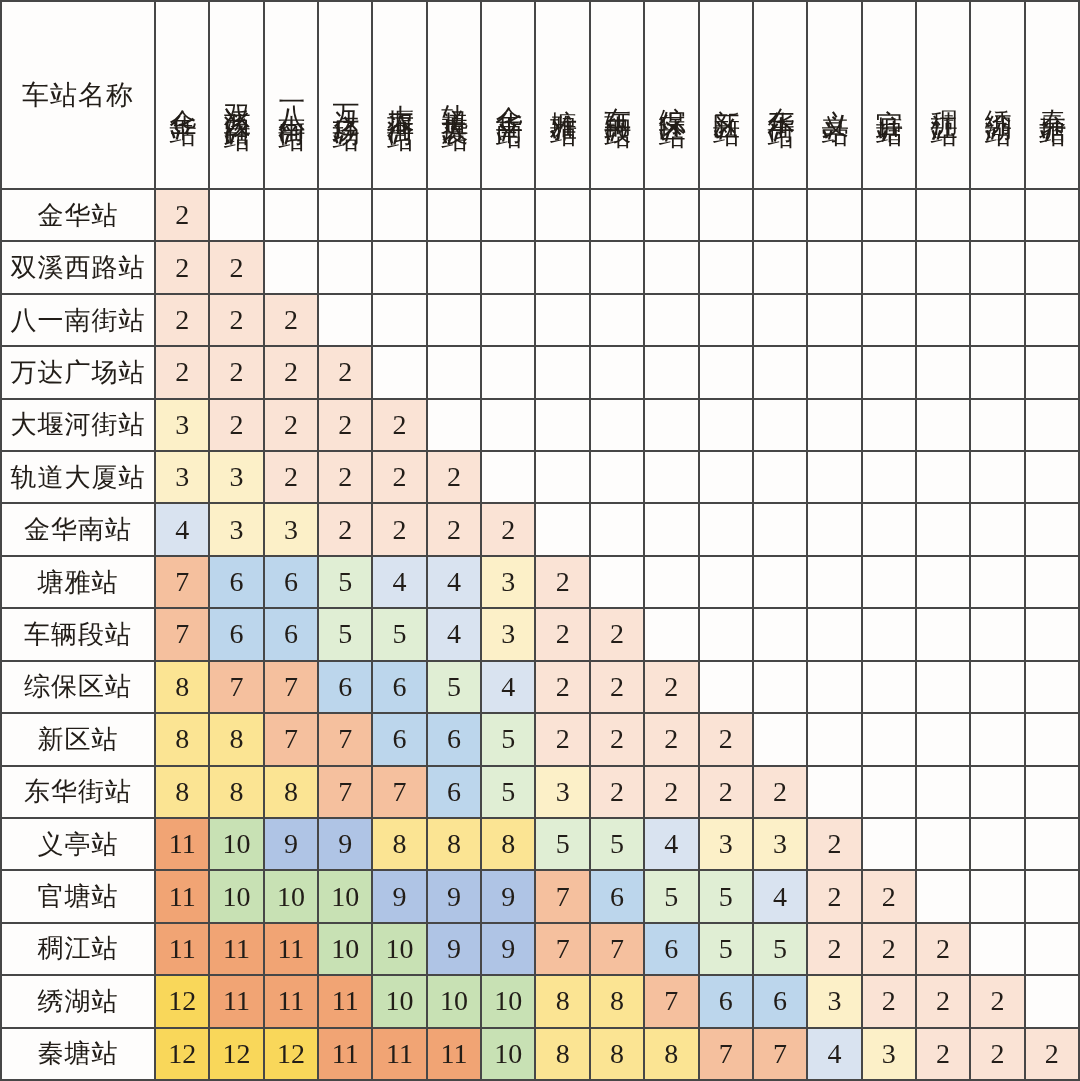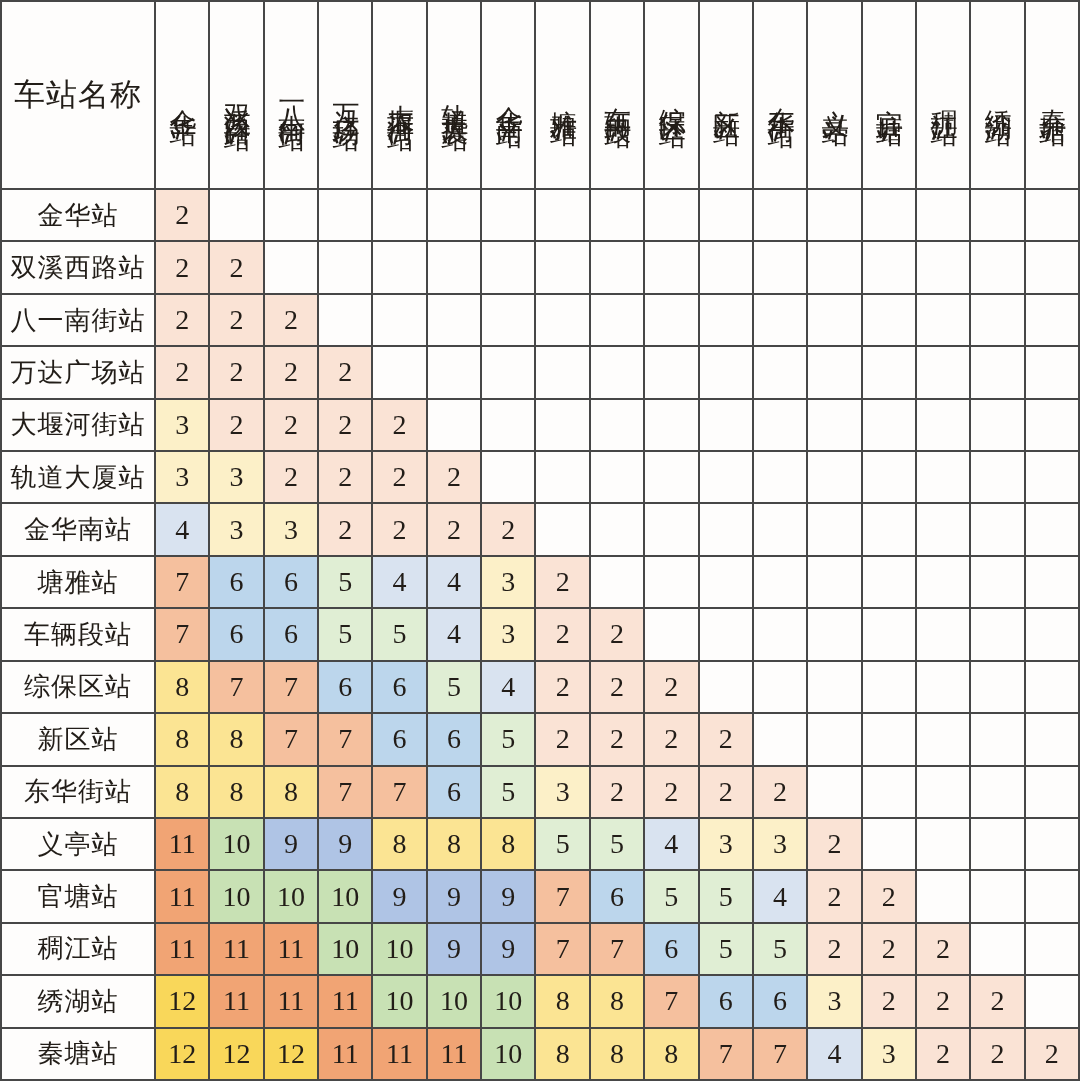--- a/index.html
+++ b/index.html
@@ -21,21 +21,21 @@
     padding:2px;
     background:#474747; 
   }
   .cell {
     background:#fefdfc;
     display:flex;
     align-items:center;
     justify-content:center;
     overflow:hidden;
   }
-  .corner { font-size:31px; letter-spacing:1px; }
+  .corner { font-size:27px; letter-spacing:1px; }
   .col-header { align-items:center; }
   .vtext {
     writing-mode:vertical-rl;
     text-orientation:upright;
     font-size:27px;
     letter-spacing:5px;
     line-height:1.1;
   }
   .row-header { font-size:26px; letter-spacing:1px; }
   .fare-cell { font-size:28px; }

